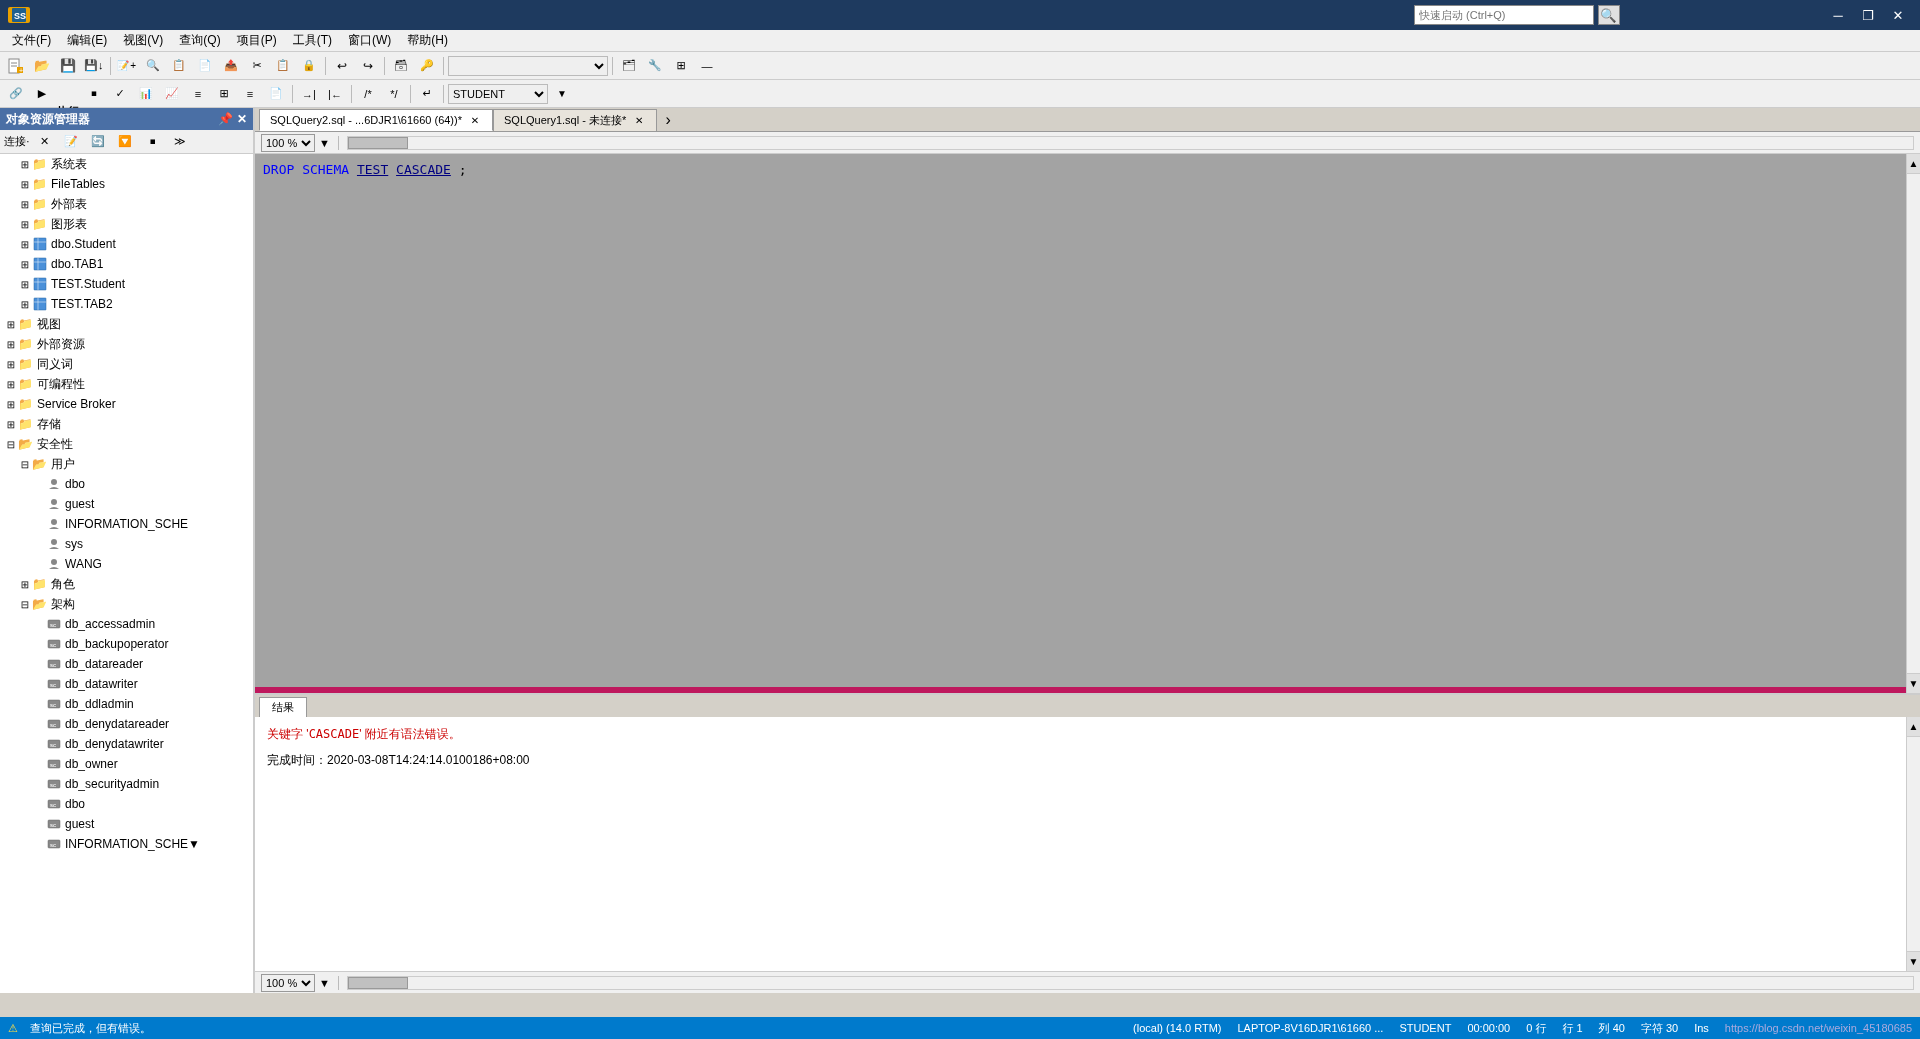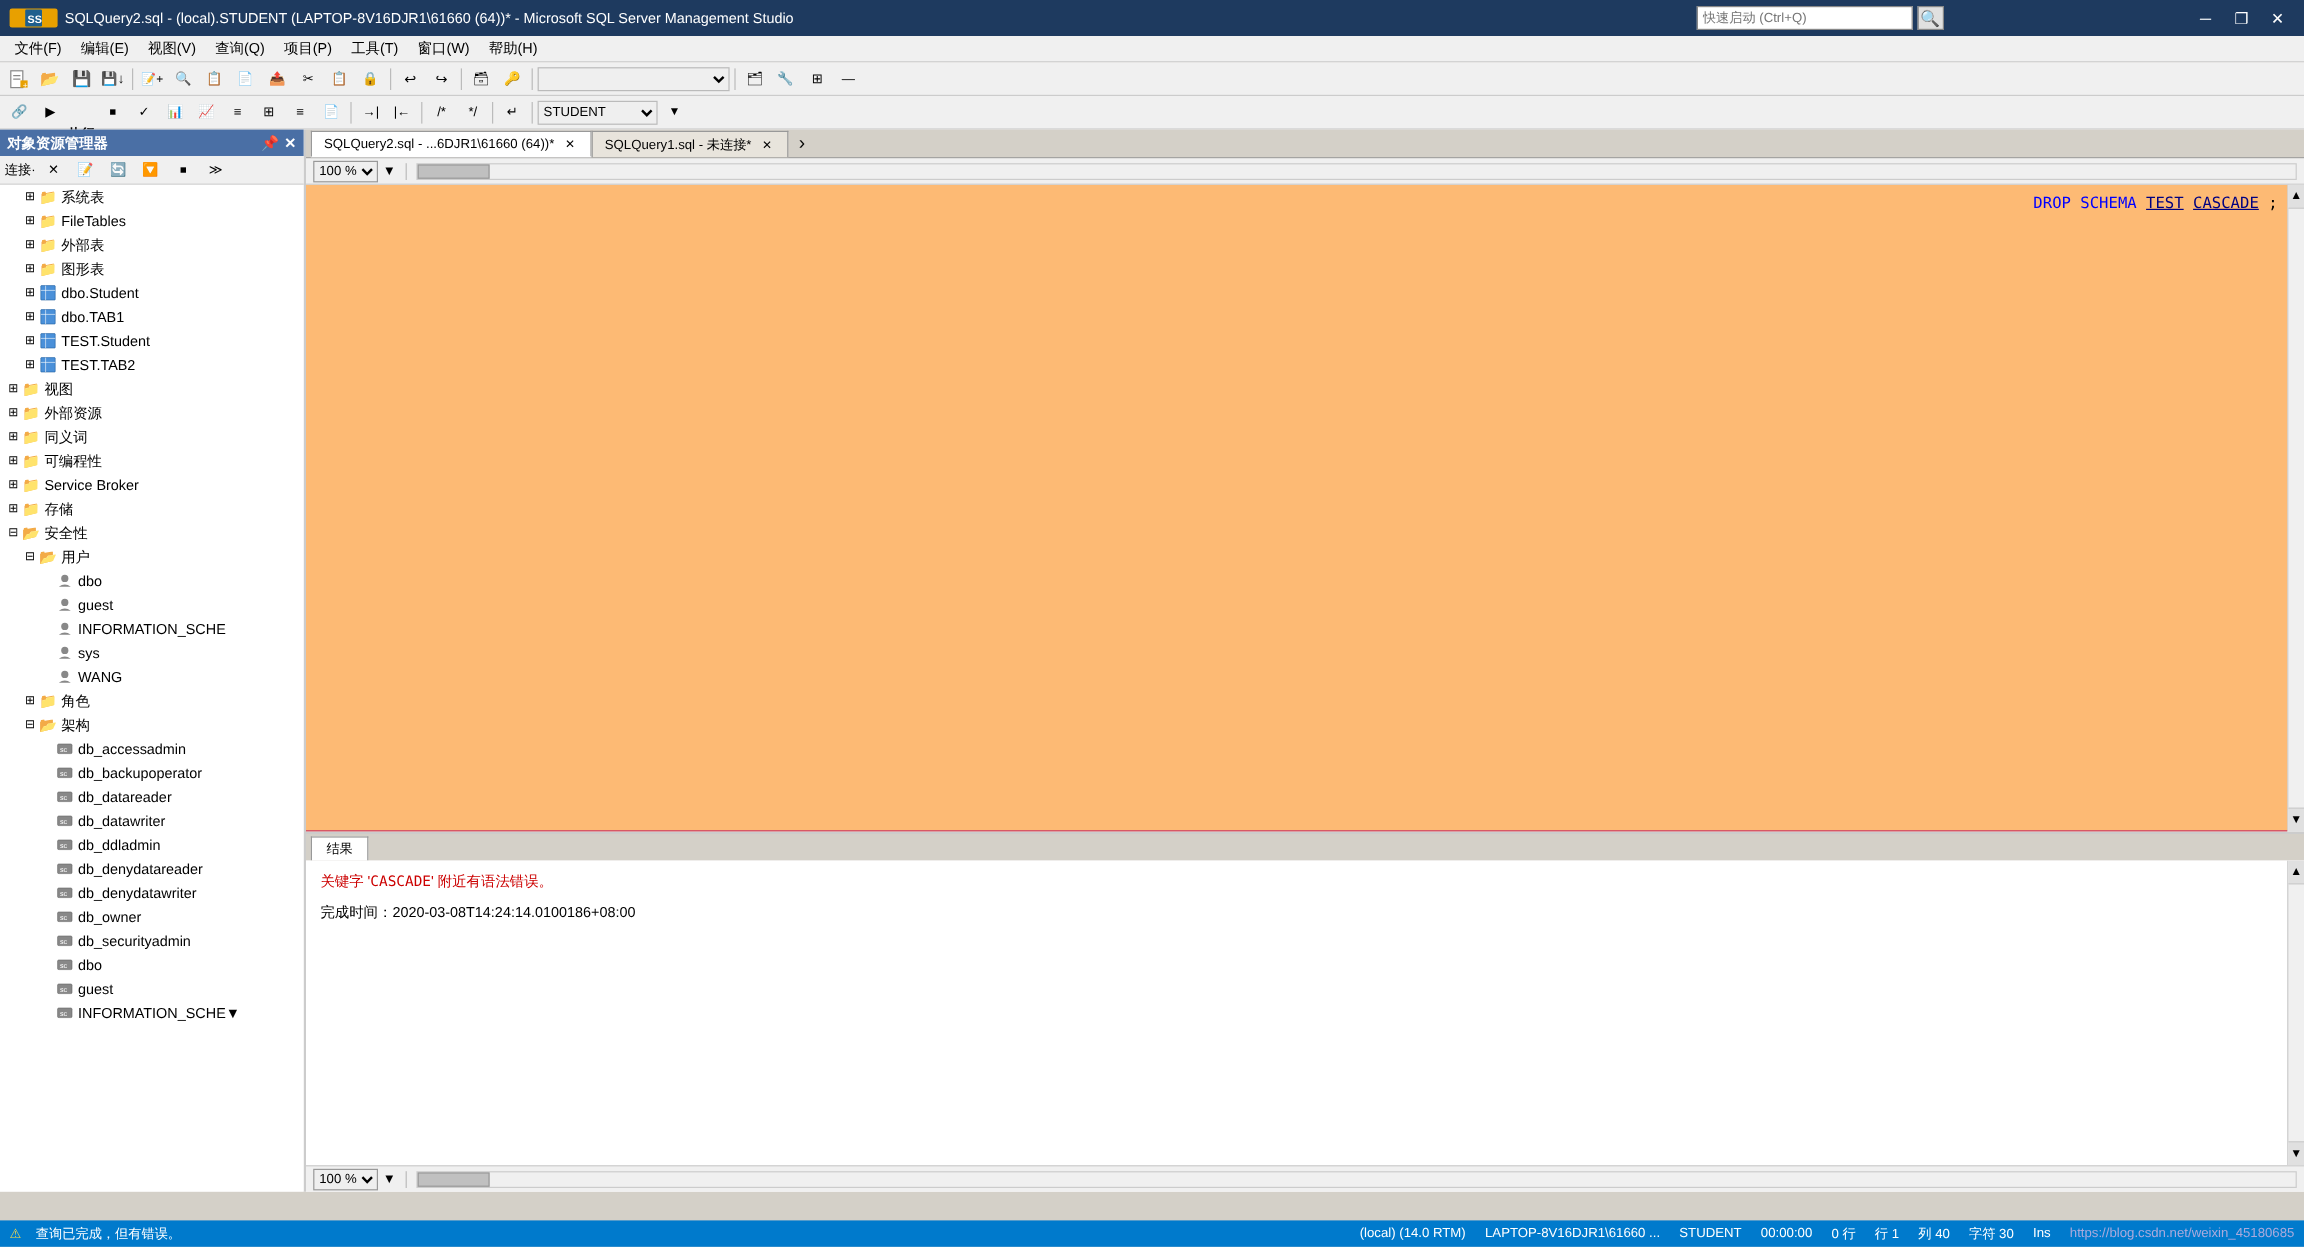--- a/index.html
+++ b/index.html
@@ -9,21 +9,21 @@
     #title-bar {
       background: #1e3a5f;
       color: #fff;
       height: 30px;
       display: flex;
       align-items: center;
       justify-content: space-between;
       padding: 0 8px;
     }
     #title-bar .title-left { display: flex; align-items: center; gap: 6px; }
-    #title-bar .app-icon { width: 40px; height: 16px; background: #e8a000; border-radius: 2px; display: flex; align-items: center; justify-content: center; font-size: 9px; color: #fff; font-weight: bold; }
+    #title-bar .app-icon { width: 22px; height: 16px; background: #e8a000; border-radius: 2px; display: flex; align-items: center; justify-content: center; font-size: 9px; color: #fff; font-weight: bold; }
     #title-bar .title-text { font-size: 12px; }
     #title-bar .win-controls { display: flex; gap: 2px; }
     #title-bar .win-btn { width: 28px; height: 22px; background: transparent; border: none; color: #fff; cursor: pointer; font-size: 13px; display: flex; align-items: center; justify-content: center; }
 
     
     #menu-bar {
       background: #f0f0f0;
       height: 22px;
       display: flex;
       align-items: center;
@@ -149,28 +149,27 @@
       background: #fff;
       border-bottom: 1px solid #fff;
       z-index: 2;
     }
     .tab .tab-close { width: 14px; height: 14px; display: flex; align-items: center; justify-content: center; font-size: 10px; cursor: pointer; }
     #tab-new-btn { width: 22px; height: 22px; display: flex; align-items: center; justify-content: center; font-size: 14px; cursor: pointer; padding-bottom: 2px; }
 
     
     #editor-area {
       flex: 1;
-      background: #fdba74;
+      background: #a3a3a3;
       padding: 8px;
       font-family: Consolas, monospace;
       font-size: 13px;
       overflow: auto;
-      border-bottom: 1px solid #be185d;
+      border-bottom: 6px solid #be185d;
       position: relative;
-      text-align: right;
     }
 
     .sql-keyword { color: #0000ff; }
     .sql-identifier { color: #000080; text-decoration: underline; }
 
     
     #zoom-bar-top {
       background: #f0f0f0;
       height: 22px;
       display: flex;
@@ -263,21 +262,20 @@
 <body>
 
 <div id="title-bar">
   <div class="title-left">
     <div class="app-icon">
       <svg width="16" height="16" viewBox="0 0 16 16">
         <rect x="1" y="1" width="14" height="14" fill="#1e5f8e" rx="1"></rect>
         <text x="3" y="12" font-size="9" fill="#fff" font-family="Arial">SS</text>
       </svg>
     </div>
-    <span class="title-text">SQLQuery2.sql - (local).STUDENT (LAPTOP-8V16DJR1\61660 (64))* - Microsoft SQL Server Management Studio</span>
   </div>
   <div style="position: absolute; right: 300px; top: 5px; display: flex; align-items: center; gap: 4px;">
     <input type="text" style="width: 180px; height: 20px; font-size: 11px; border: 1px solid rgb(136, 136, 136); padding: 0px 4px; background: rgb(255, 255, 255);" placeholder="快速启动 (Ctrl+Q)">
     <button style="width:22px; height:20px; background:#e0e0e0; border:1px solid #888; cursor:pointer;">🔍</button>
   </div>
   <div class="win-controls">
     <button class="win-btn">─</button>
     <button class="win-btn">❐</button>
     <button class="win-btn close">✕</button>
   </div>

